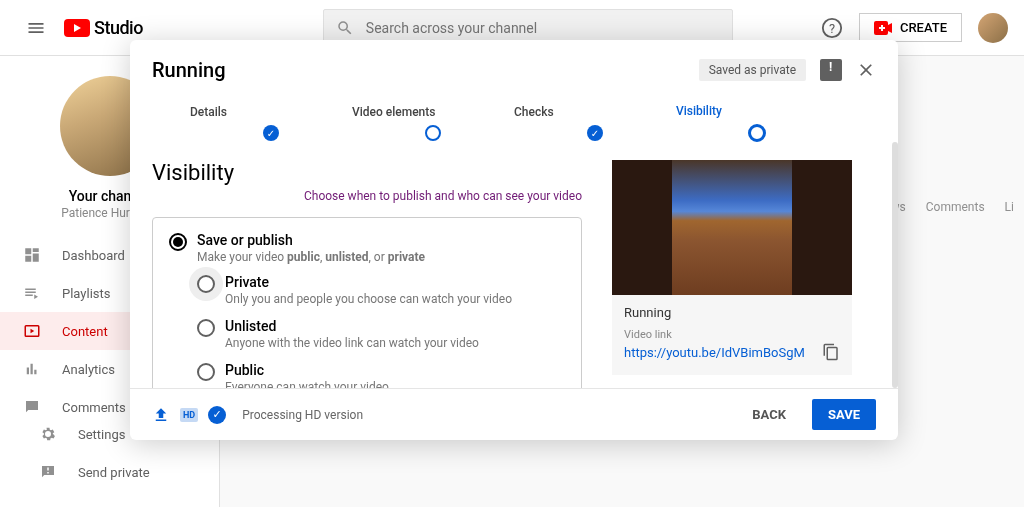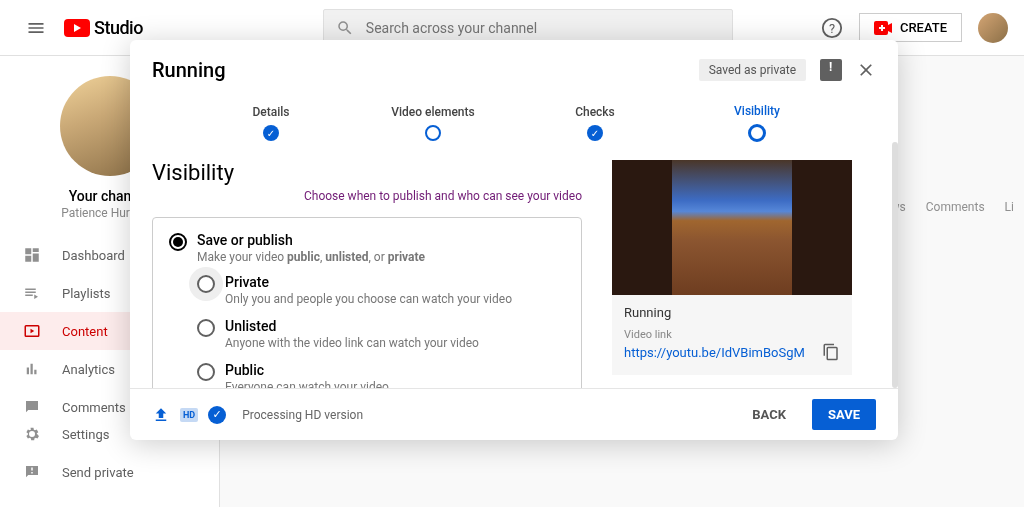--- a/index.html
+++ b/index.html
@@ -19,38 +19,38 @@
   
   .sidebar { position: absolute; top: 56px; left: 0; width: 220px; height: 451px; background: #fff; border-right: 1px solid #e0e0e0; }
   .channel-block { text-align: center; padding: 20px 0 16px; }
   .channel-avatar { width: 100px; height: 100px; border-radius: 50%; margin: 0 auto 12px; background: linear-gradient(160deg,#f0d299 0%,#c9a876 40%,#8b6f47 100%); }
   .channel-name { font-size: 14px; font-weight: 500; }
   .channel-user { font-size: 12px; color: #888; margin-top: 2px; }
   .side-item { display: flex; align-items: center; height: 38px; padding: 0 22px; gap: 20px; color: #606060; font-size: 13px; }
   .side-item.active { color: #c00; background: #fdecec; }
   .side-item.active .side-icon { color: #c00; }
   .side-icon { width: 20px; display: flex; justify-content: center; }
-  .side-bottom { position: absolute; bottom: 16px; left: 0; right: 0; }
+  .side-bottom { position: absolute; bottom: 16px; left: 16px; right: 0; }
   
   
   .bg-cols { position: absolute; top: 200px; right: 10px; display: flex; gap: 20px; font-size: 12px; color: #909090; }
   
   
   .dialog { position: absolute; top: 40px; left: 130px; width: 768px; height: 400px; background: #fff; border-radius: 6px; box-shadow: 0 4px 30px rgba(0,0,0,0.2); display: flex; flex-direction: column; }
   .dlg-head { display: flex; align-items: center; padding: 18px 22px 14px; }
   .dlg-title { font-size: 20px; font-weight: 500; }
   .dlg-head-right { margin-left: auto; display: flex; align-items: center; gap: 14px; }
   .badge { background: #eee; padding: 4px 10px; font-size: 12px; color: #555; border-radius: 2px; }
   .feedback-icon { width: 22px; height: 22px; background: #606060; border-radius: 2px; position: relative; }
   .feedback-icon::after { content: '!'; color: #fff; font-size: 12px; font-weight: bold; position: absolute; top: 1px; left: 9px; }
   .close-btn { font-size: 20px; color: #606060; cursor: pointer; }
   
   
   .stepper { display: flex; align-items: center; padding: 8px 60px 0; }
-  .step { flex: 1; text-align: center; position: relative; }
+  .step { flex: 1; text-align: left; position: relative; }
   .step-label { font-size: 12px; font-weight: 500; color: #444; }
   .step.active .step-label { color: #065fd4; }
   .step-dot { width: 16px; height: 16px; border-radius: 50%; background: #065fd4; margin: 6px auto 0; display: flex; align-items: center; justify-content: center; }
   .step-dot::after { content: '✓'; color: #fff; font-size: 10px; }
   .step.circle .step-dot { background: #fff; border: 2px solid #065fd4; }
   .step.circle .step-dot::after { content: ''; }
   .step.active .step-dot { background: #fff; border: 3px solid #065fd4; width: 18px; height: 18px; }
   .step.active .step-dot::after { content: ''; }
   .step-line { height: 2px; background: #065fd4; position: absolute; top: 32px; left: 50%; right: -50%; z-index: -1; }
   .step:last-child .step-line { display: none; }

